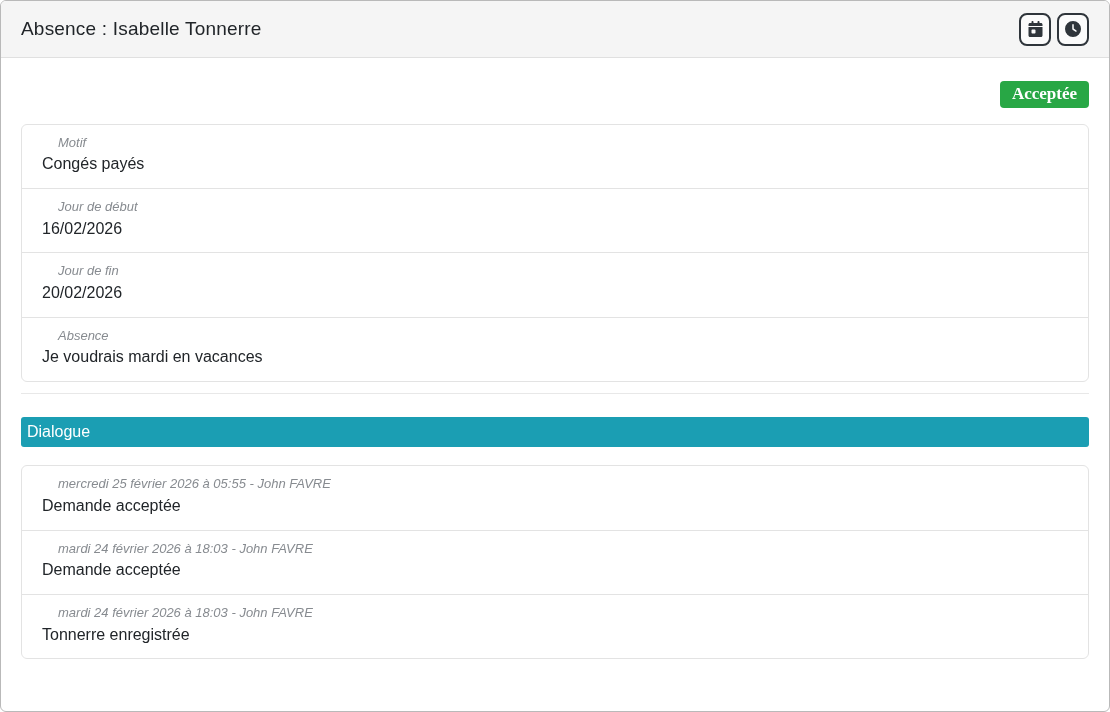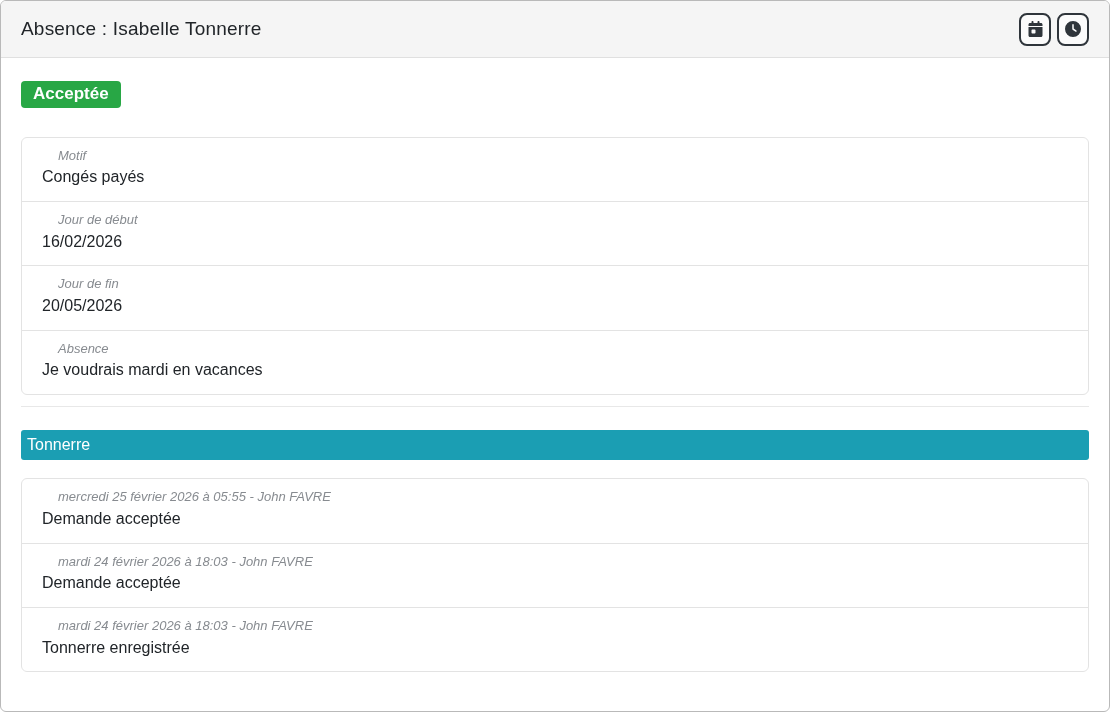--- a/index.html
+++ b/index.html
@@ -43,21 +43,21 @@
     border: 2px solid #2f353b;
     border-radius: 8px;
     display: flex;
     align-items: center;
     justify-content: center;
     cursor: pointer;
   }
   .icon-btn svg { display: block; }
   
   .main { padding: 23px 20px 0 20px; }
-  .status-row { margin-bottom: 29px; }
+  .status-row { text-align: right; margin-bottom: 16px; font-family: Liberation Serif, serif; }
   .badge-accepted {
     display: inline-block;
     background: #28a745;
     color: #fff;
     font-size: 17px;
     font-weight: 700;
     padding: 3px 12px 4px 12px;
     border-radius: 4px;
     line-height: 1.15;
   }
@@ -135,31 +135,31 @@
       <div class="list-group-item">
         <div class="field-label">Motif</div>
         <div class="field-value">Congés payés</div>
       </div>
       <div class="list-group-item">
         <div class="field-label">Jour de début</div>
         <div class="field-value">16/02/2026</div>
       </div>
       <div class="list-group-item">
         <div class="field-label">Jour de fin</div>
-        <div class="field-value">20/05/2026</div>
+        <div class="field-value">20/02/2026</div>
       </div>
       <div class="list-group-item">
         <div class="field-label">Absence</div>
         <div class="field-value">Je voudrais mardi en vacances</div>
       </div>
     </div>
 
     <hr class="divider">
 
-    <div class="dialogue-header">Tonnerre</div>
+    <div class="dialogue-header">Dialogue</div>
 
     <div class="list-group">
       <div class="list-group-item">
         <div class="field-label">mercredi 25 février 2026 à 05:55 - John FAVRE</div>
         <div class="field-value">Demande acceptée</div>
       </div>
       <div class="list-group-item">
         <div class="field-label">mardi 24 février 2026 à 18:03 - John FAVRE</div>
         <div class="field-value">Demande acceptée</div>
       </div>

